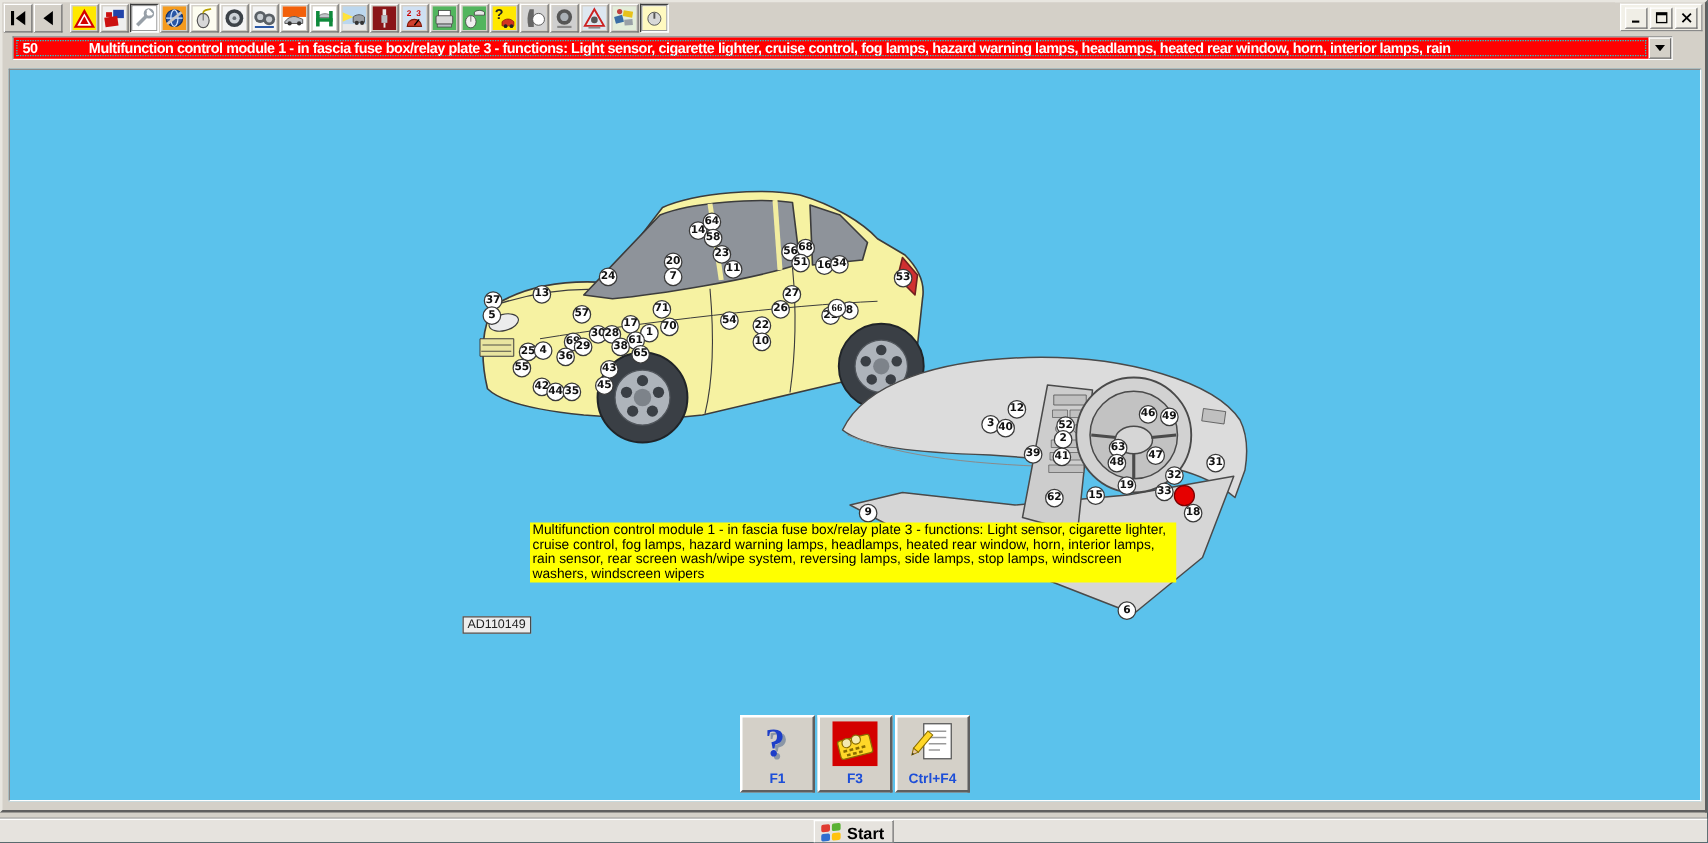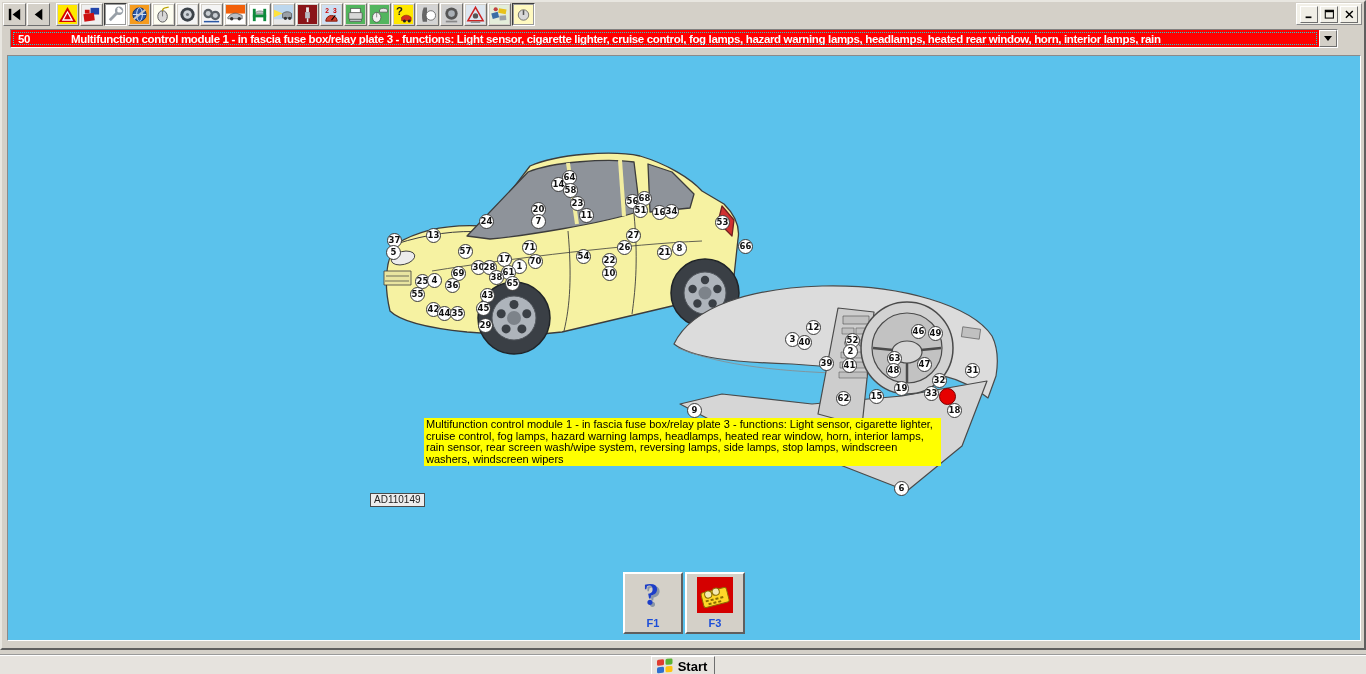--- a/index.html
+++ b/index.html
@@ -424,21 +424,21 @@
           <div class="callout" style="left: 571px; top: 152px;">11</div>
           <div class="callout" style="left: 450px; top: 188px;">57</div>
           <div class="callout" style="left: 514px; top: 184px;">71</div>
           <div class="callout" style="left: 489px; top: 196px;">17</div>
           <div class="callout" style="left: 520px; top: 198px;">70</div>
           <div class="callout" style="left: 463px; top: 204px;">30</div>
           <div class="callout" style="left: 474px; top: 204px;">28</div>
           <div class="callout" style="left: 504px; top: 203px;">1</div>
           <div class="callout" style="left: 493px; top: 209px;">61</div>
           <div class="callout" style="left: 443px; top: 210px;">69</div>
-          <div class="callout" style="left: 470px; top: 214px; margin-top: 48px;">29</div>
+          <div class="callout" style="left: 451px; top: 214px;">29</div>
           <div class="callout" style="left: 481px; top: 214px;">38</div>
           <div class="callout" style="left: 407px; top: 218px;">25</div>
           <div class="callout" style="left: 419px; top: 217px;">4</div>
           <div class="callout" style="left: 437px; top: 222px;">36</div>
           <div class="callout" style="left: 497px; top: 220px;">65</div>
           <div class="callout" style="left: 402px; top: 231px;">55</div>
           <div class="callout" style="left: 472px; top: 232px;">43</div>
           <div class="callout" style="left: 468px; top: 245px;">45</div>
           <div class="callout" style="left: 418px; top: 246px;">42</div>
           <div class="callout" style="left: 429px; top: 250px;">44</div>
@@ -446,21 +446,21 @@
           <div class="callout" style="left: 617px; top: 138px;">56</div>
           <div class="callout" style="left: 629px; top: 135px;">68</div>
           <div class="callout" style="left: 625px; top: 147px;">51</div>
           <div class="callout" style="left: 644px; top: 149px;">16</div>
           <div class="callout" style="left: 656px; top: 148px;">34</div>
           <div class="callout" style="left: 707px; top: 159px;">53</div>
           <div class="callout" style="left: 618px; top: 172px;">27</div>
           <div class="callout" style="left: 609px; top: 184px;">26</div>
           <div class="callout" style="left: 649px; top: 189px;">21</div>
           <div class="callout" style="left: 664px; top: 185px;">8</div>
-          <div class="callout" style="left: 730px; top: 183px;">66</div>
+          <div class="callout" style="left: 654px; top: 183px; font-family: Liberation Serif, serif;">66</div>
           <div class="callout" style="left: 568px; top: 193px;">54</div>
           <div class="callout" style="left: 594px; top: 197px;">22</div>
           <div class="callout" style="left: 594px; top: 210px;">10</div>
           <div class="callout" style="left: 798px; top: 264px;">12</div>
           <div class="callout" style="left: 777px; top: 276px;">3</div>
           <div class="callout" style="left: 789px; top: 279px;">40</div>
           <div class="callout" style="left: 837px; top: 277px;">52</div>
           <div class="callout" style="left: 835px; top: 288px;">2</div>
           <div class="callout" style="left: 811px; top: 300px;">39</div>
           <div class="callout" style="left: 834px; top: 302px;">41</div>
@@ -508,20 +508,34 @@
                   <rect x="16" y="21" width="3" height="2" fill="#8a6d00"></rect>
                   <rect x="21" y="21" width="3" height="2" fill="#8a6d00"></rect>
                   <rect x="26" y="21" width="3" height="2" fill="#8a6d00"></rect>
                   <rect x="13" y="24.5" width="3" height="2" fill="#8a6d00"></rect>
                   <rect x="18" y="24.5" width="3" height="2" fill="#8a6d00"></rect>
                   <rect x="23" y="24.5" width="3" height="2" fill="#8a6d00"></rect>
                 </g>
               </svg>
             </span>
             <span class="flabel">F3</span>
+          </button>
+          <button class="fbtn">
+            <span class="ficon">
+              <svg viewBox="0 0 42 36">
+                <rect x="14" y="2" width="22" height="28" fill="#fff" stroke="#555"></rect>
+                <path d="M18 8 h14 M18 13 h14 M18 18 h14 M18 23 h9" stroke="#9a9a9a" stroke-width="1.2"></path>
+                <g transform="rotate(40 14 18)">
+                  <rect x="10" y="8" width="5" height="18" fill="#ffd728" stroke="#8a6d00" stroke-width="0.8"></rect>
+                  <path d="M10 26 L12.5 31 L15 26 Z" fill="#e8c8a0" stroke="#8a6d00" stroke-width="0.8"></path>
+                  <path d="M11.7 29.2 L12.5 31 L13.3 29.2 Z" fill="#222"></path>
+                </g>
+              </svg>
+            </span>
+            <span class="flabel">Ctrl+F4</span>
           </button>
         </div>
     </div>
   </div>
 
   <div class="taskbar">
     <button class="start">
       <span class="qicon"><svg viewBox="0 0 18 18">
             <g transform="skewY(-6)">
               <rect x="1" y="3" width="7" height="6" rx="1.5" fill="#e03c31"></rect>

